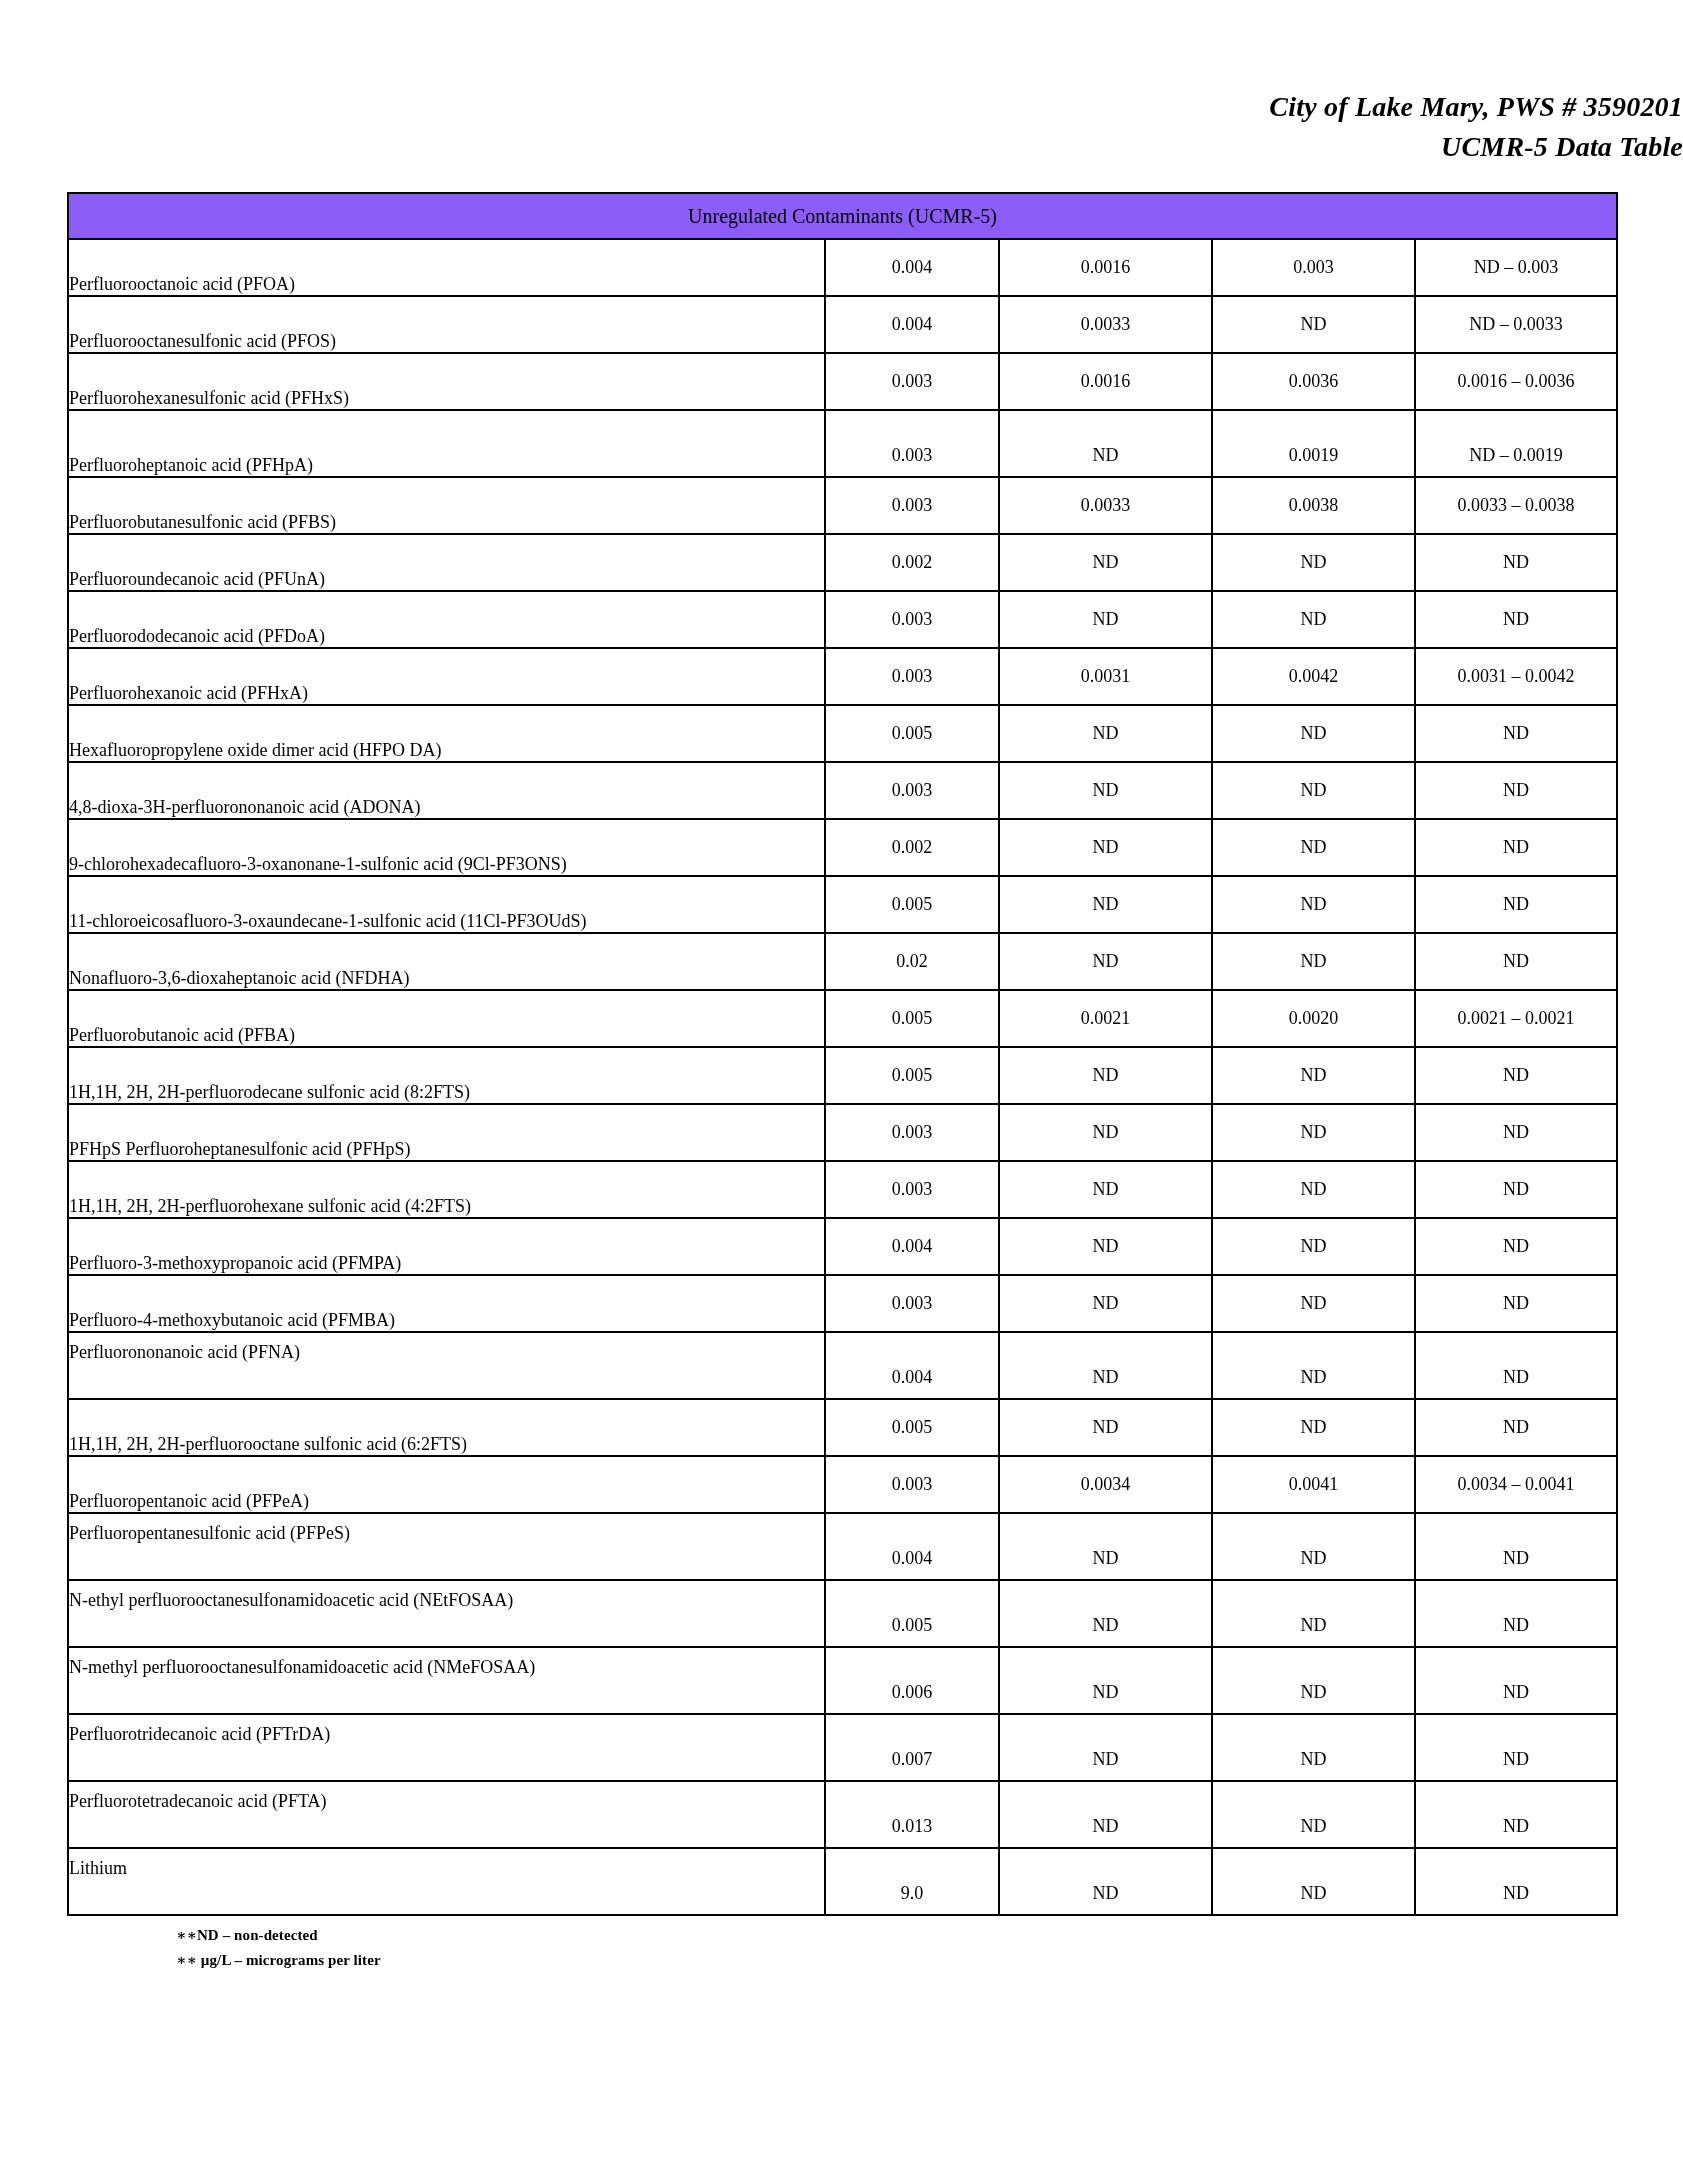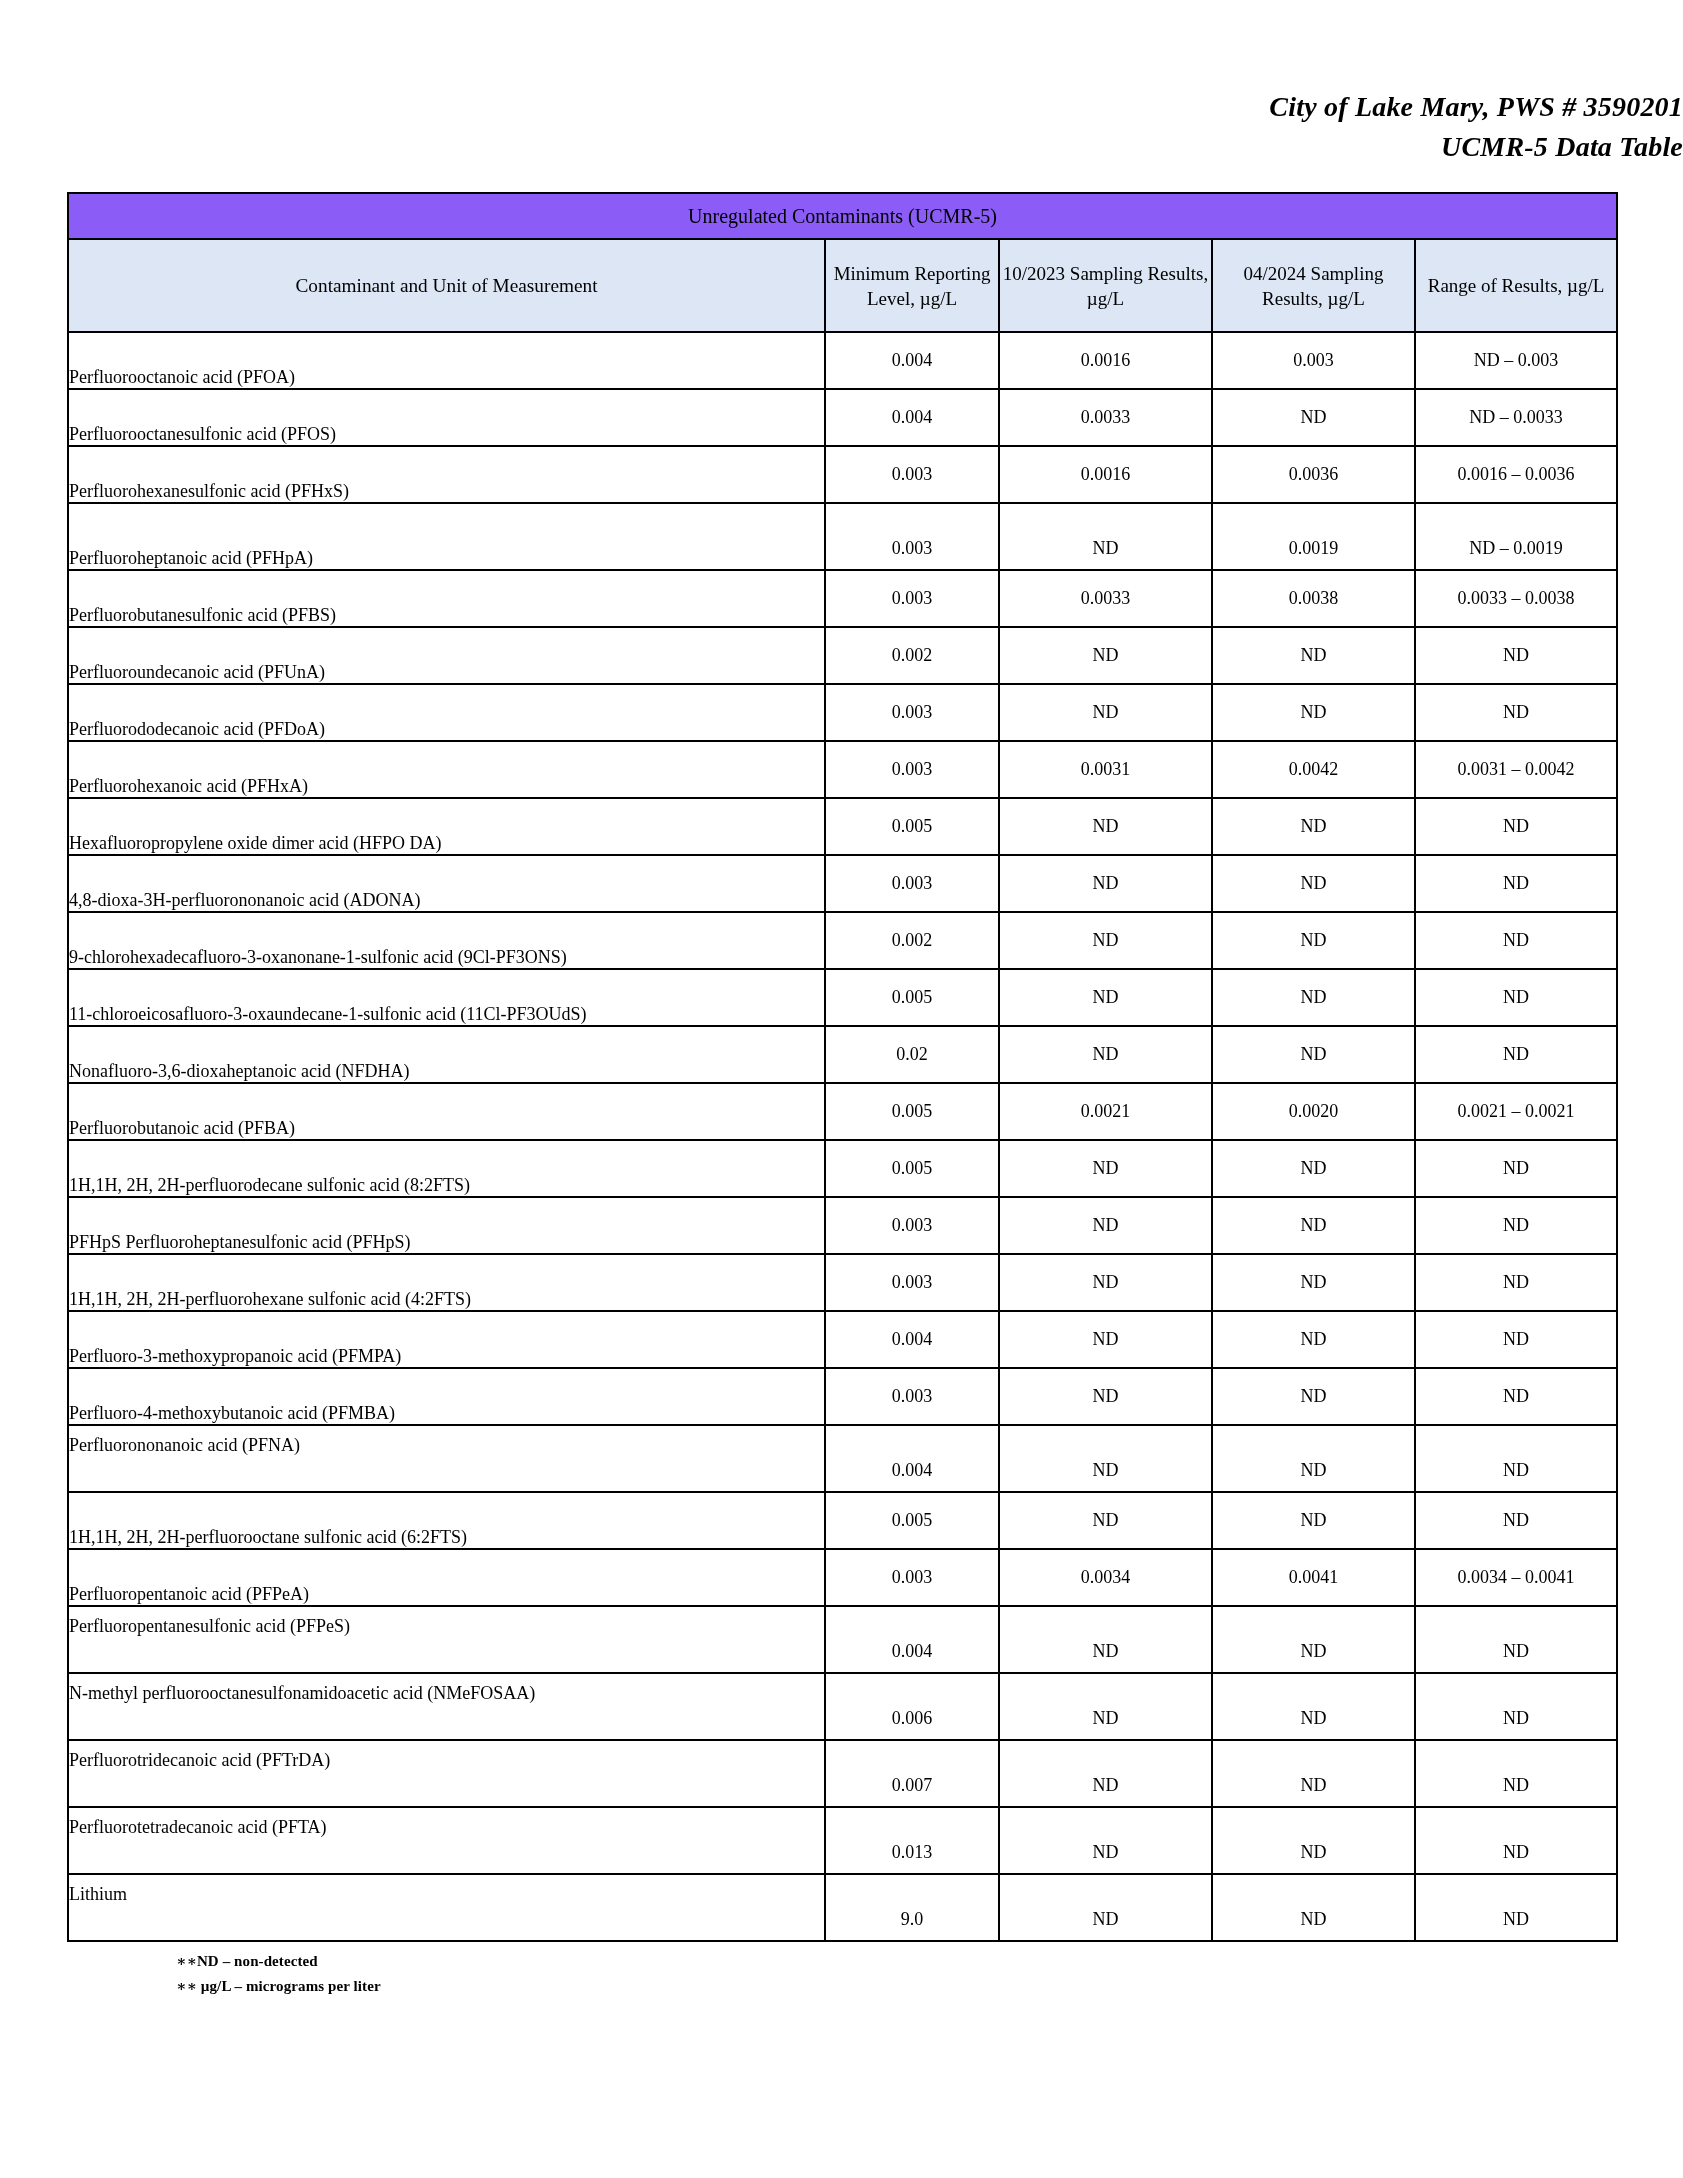--- a/index.html
+++ b/index.html
@@ -151,27 +151,20 @@
         <col class="c-name">
           <col class="c-mrl">
           <col class="c-s1">
           <col class="c-s2">
           <col class="c-range">
       </colgroup>
       <tbody id="table-body">
         <tr class="banner">
           <td colspan="5">Unregulated Contaminants (UCMR-5)</td>
         </tr>
-        <tr class="colhead">
-          <td class="name-head">Contaminant and Unit of Measurement</td>
-          <td>Minimum Reporting Level, µg/L</td>
-          <td>10/2023 Sampling Results, µg/L</td>
-          <td>04/2024 Sampling Results, µg/L</td>
-          <td>Range of Results, µg/L</td>
-        </tr>
       <tr class="drow">
             <td class="cname">Perfluorooctanoic acid (PFOA)</td>
             <td class="val centered">0.004</td>
             <td class="val centered">0.0016</td>
             <td class="val centered">0.003</td>
             <td class="val centered">ND – 0.003</td>
           </tr>
           <tr class="drow">
             <td class="cname">Perfluorooctanesulfonic acid (PFOS)</td>
             <td class="val centered">0.004</td>
@@ -320,20 +313,27 @@
             <td class="val centered">0.0034 – 0.0041</td>
           </tr>
           <tr class="drow">
             <td class="cname top">Perfluoropentanesulfonic acid (PFPeS)</td>
             <td class="val">0.004</td>
             <td class="val">ND</td>
             <td class="val">ND</td>
             <td class="val">ND</td>
           </tr>
           <tr class="drow">
+            <td class="cname top">N-ethyl perfluorooctanesulfonamidoacetic acid (NEtFOSAA)</td>
+            <td class="val">0.005</td>
+            <td class="val">ND</td>
+            <td class="val">ND</td>
+            <td class="val">ND</td>
+          </tr>
+          <tr class="drow">
             <td class="cname top">N-methyl perfluorooctanesulfonamidoacetic acid (NMeFOSAA)</td>
             <td class="val">0.006</td>
             <td class="val">ND</td>
             <td class="val">ND</td>
             <td class="val">ND</td>
           </tr>
           <tr class="drow">
             <td class="cname top">Perfluorotridecanoic acid (PFTrDA)</td>
             <td class="val">0.007</td>
             <td class="val">ND</td>

